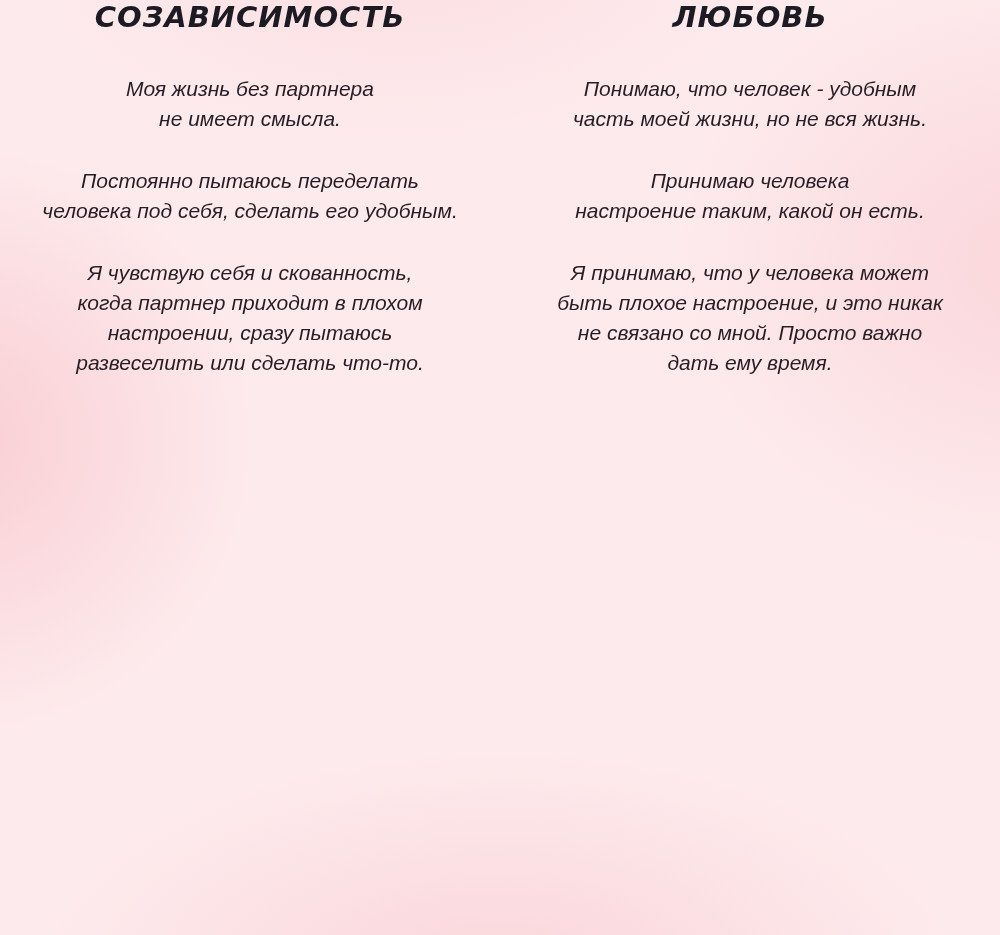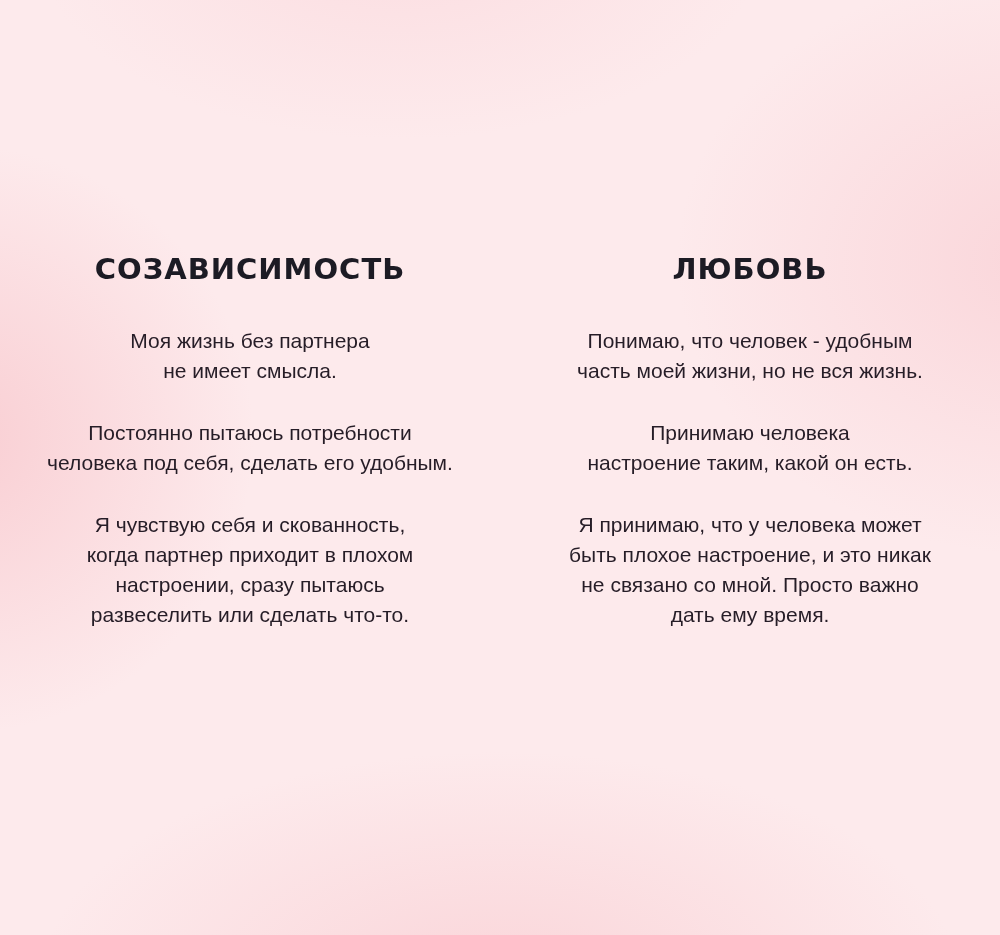--- a/index.html
+++ b/index.html
@@ -20,22 +20,22 @@
       radial-gradient(420px 420px at -4% 47%, rgba(246,183,190,0.55), rgba(246,183,190,0) 70%),
       radial-gradient(520px 420px at 104% 28%, rgba(247,190,197,0.45), rgba(247,190,197,0) 70%),
       radial-gradient(640px 320px at 50% 105%, rgba(247,193,199,0.50), rgba(247,193,199,0) 72%),
       radial-gradient(520px 280px at 40% -6%, rgba(249,203,209,0.40), rgba(249,203,209,0) 70%),
       #fdeaec;
   }
   .columns {
     display: flex;
     flex-direction: row;
     width: 1000px;
-    padding-top: 252px;
     box-sizing: border-box;
+    font-style: italic;
   }
   .column {
     width: 500px;
     box-sizing: border-box;
     padding: 0 10px;
     text-align: center;
   }
   .column-title {
     margin: 0 0 40px 0;
     font-family: "DejaVu Sans", "Liberation Sans", sans-serif;
@@ -57,21 +57,21 @@
 </head>
 <body>
 
 <div class="canvas">
   <div class="columns">
 
     <div class="column">
       <h2 class="column-title">СОЗАВИСИМОСТЬ</h2>
       <p class="column-item">Моя жизнь без партнера
 не имеет смысла.</p>
-      <p class="column-item">Постоянно пытаюсь потребности
+      <p class="column-item">Постоянно пытаюсь переделать
 человека под себя, сделать его удобным.</p>
       <p class="column-item">Я чувствую себя и скованность,
 когда партнер приходит в плохом
 настроении, сразу пытаюсь
 развеселить или сделать что-то.</p>
     </div>
 
     <div class="column">
       <h2 class="column-title">ЛЮБОВЬ</h2>
       <p class="column-item">Понимаю, что человек - удобным

